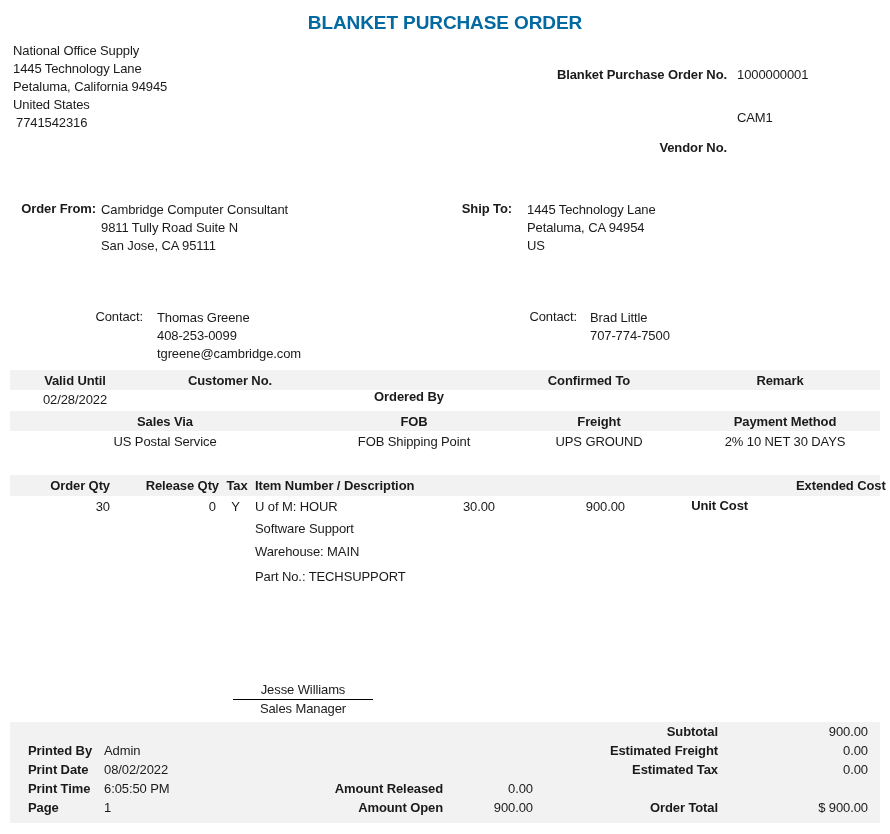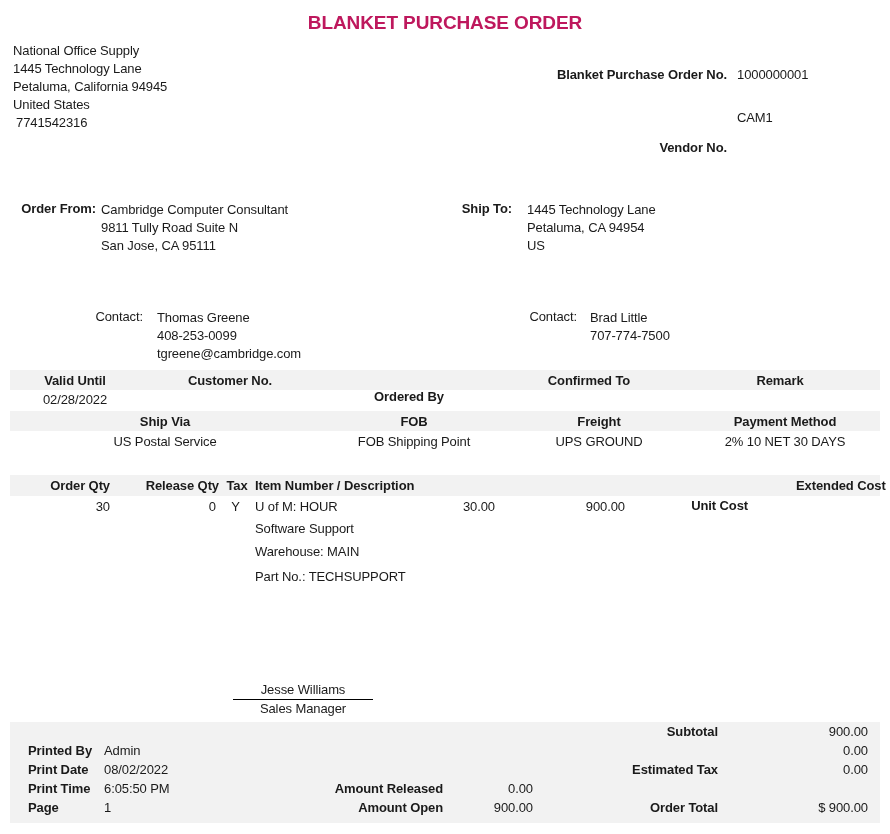--- a/index.html
+++ b/index.html
@@ -6,21 +6,21 @@
   html,body { background:#ffffff; }
   .page {
     position:relative; width:890px; height:834px; background:#ffffff;
     font-family:"Liberation Sans", sans-serif; font-size:13px; color:#1a1a1a;
     letter-spacing:-0.1px; overflow:hidden;
   }
   .abs { position:absolute; }
   .b { font-weight:bold; }
   .title {
     position:absolute; top:12px; left:0; width:100%;
-    text-align:center; font-weight:bold; font-size:19px; color:#be185d;
+    text-align:center; font-weight:bold; font-size:19px; color:#0369a1;
   }
   .lines div { line-height:18px; white-space:nowrap; }
   .lbl-right { text-align:right; font-weight:bold; white-space:nowrap; }
   .lbl-right-reg { text-align:right; white-space:nowrap; }
   .band {
     position:absolute; left:10px; width:870px; background:#f2f2f2;
     display:flex; align-items:center;
   }
   .band.head { height:20px; font-weight:bold; }
   .cols { position:absolute; left:10px; width:870px; display:flex; }
@@ -89,21 +89,21 @@
 
   <div class="cols" style="top:392px;">
     <div class="c" style="width:130px;">02/28/2022</div>
     <div class="c" style="width:180px;"></div>
     <div class="c" style="width:178px;"></div>
     <div class="c" style="width:182px;"></div>
     <div class="c" style="width:200px;"></div>
   </div>
 
   <div class="band head" style="top:411px;">
-    <div class="c" style="width:310px;">Ship Via</div>
+    <div class="c" style="width:310px;">Sales Via</div>
     <div class="c" style="width:188px;">FOB</div>
     <div class="c" style="width:182px;">Freight</div>
     <div class="c" style="width:190px;">Payment Method</div>
   </div>
 
   <div class="cols" style="top:434px;">
     <div class="c" style="width:310px;">US Postal Service</div>
     <div class="c" style="width:188px;">FOB Shipping Point</div>
     <div class="c" style="width:182px;">UPS GROUND</div>
     <div class="c" style="width:190px;">2% 10 NET 30 DAYS</div>
@@ -147,19 +147,20 @@
   <div class="frow b" style="left:28px; top:800px;">Page</div>
   <div class="frow" style="left:104px; top:800px;">1</div>
 
   <div class="frow b r" style="left:243px; top:781px; width:200px;">Amount Released</div>
   <div class="frow r" style="left:433px; top:781px; width:100px;">0.00</div>
   <div class="frow b r" style="left:243px; top:800px; width:200px;">Amount Open</div>
   <div class="frow r" style="left:433px; top:800px; width:100px;">900.00</div>
 
   <div class="frow b r" style="left:518px; top:724px; width:200px;">Subtotal</div>
   <div class="frow r" style="left:738px; top:724px; width:130px;">900.00</div>
+  <div class="frow b r" style="left:518px; top:743px; width:200px;">Estimated Freight</div>
   <div class="frow r" style="left:738px; top:743px; width:130px;">0.00</div>
   <div class="frow b r" style="left:518px; top:762px; width:200px;">Estimated Tax</div>
   <div class="frow r" style="left:738px; top:762px; width:130px;">0.00</div>
   <div class="frow b r" style="left:518px; top:800px; width:200px;">Order Total</div>
   <div class="frow r" style="left:738px; top:800px; width:130px;">$ 900.00</div>
 
 </div>
 
 </body></html>

